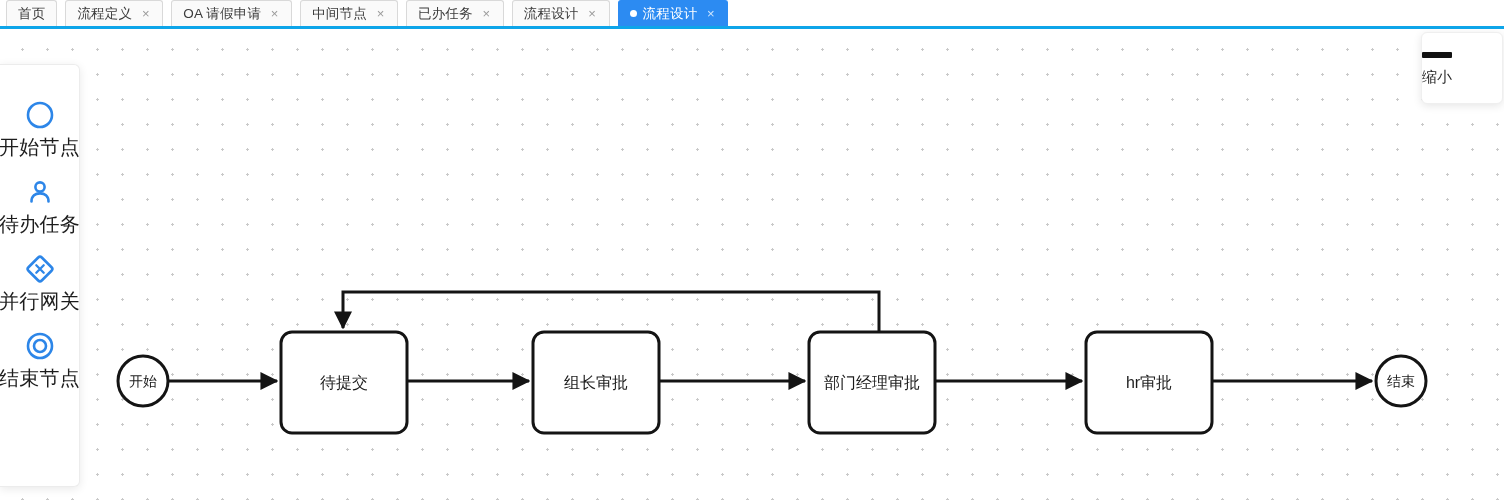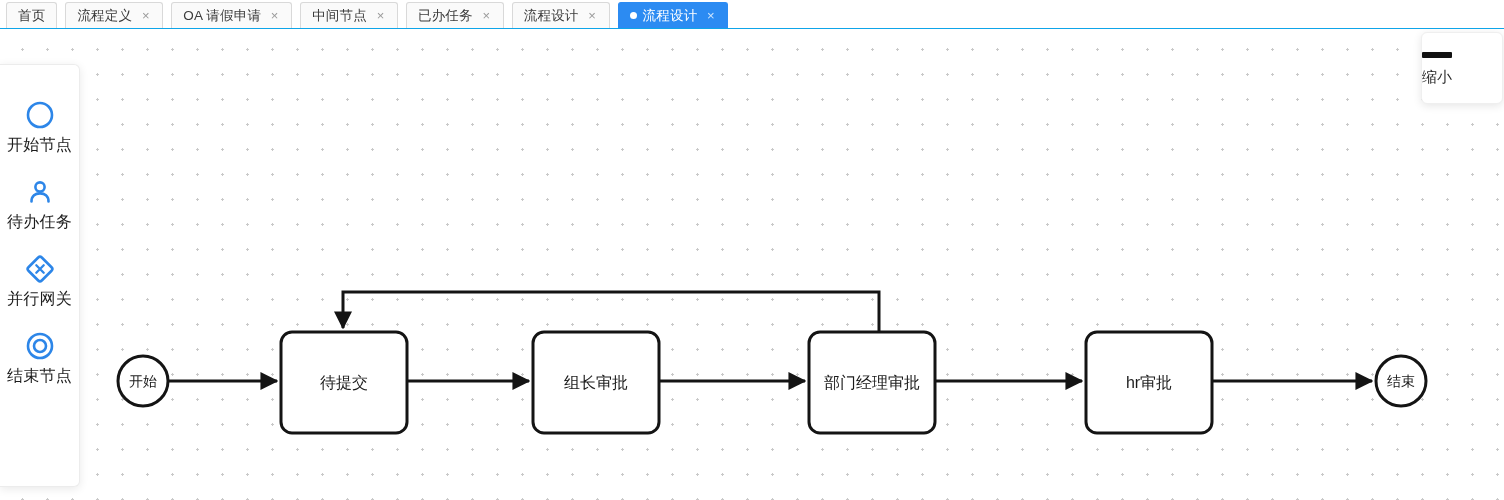--- a/index.html
+++ b/index.html
@@ -7,21 +7,21 @@
     width:1504px;height:500px;overflow:hidden;
     font-family:"Liberation Sans","DejaVu Sans",sans-serif;
     background:#ffffff;
     -webkit-font-smoothing:antialiased;
   }
   #app{position:relative;width:1504px;height:500px;overflow:hidden;}
 
   
   .tabbar{
     position:absolute;left:0;top:0;width:1504px;height:29px;
-    background:#ffffff;border-bottom:1px solid #0ea5e9;
+    background:#ffffff;border-bottom:3px solid #0ea5e9;
     display:flex;align-items:flex-end;padding-left:6px;box-sizing:border-box;
     z-index:30;
   }
   .tab{
     position:relative;height:26px;margin-right:8px;
     display:flex;align-items:center;
     padding:0 11px;
     border:1px solid #d9d9d9;border-bottom:none;
     border-radius:3px 3px 0 0;
     background:#fafafa;color:#3b3b3b;
@@ -62,21 +62,21 @@
     z-index:20;
     display:flex;flex-direction:column;align-items:center;
     padding-top:30px;box-sizing:border-box;
   }
   .pitem{
     width:80px;height:77px;display:flex;flex-direction:column;
     align-items:center;justify-content:flex-start;cursor:grab;
   }
   .picon{height:40px;display:flex;align-items:center;justify-content:center;}
   .plabel{
-    font-size:16px;color:#1d1d1d;line-height:1;
+    font-size:20px;color:#1d1d1d;line-height:1;
     margin-top:2px;white-space:nowrap;letter-spacing:.3px;
   }
 
   
   .zoompanel{
     position:absolute;right:1px;top:3px;width:80px;height:70px;
     background:#ffffff;border:1px solid #efefef;border-radius:6px;
     box-shadow:0 2px 9px rgba(0,0,0,.10);
     display:flex;flex-direction:column;justify-content:center;
     z-index:20;cursor:pointer;

